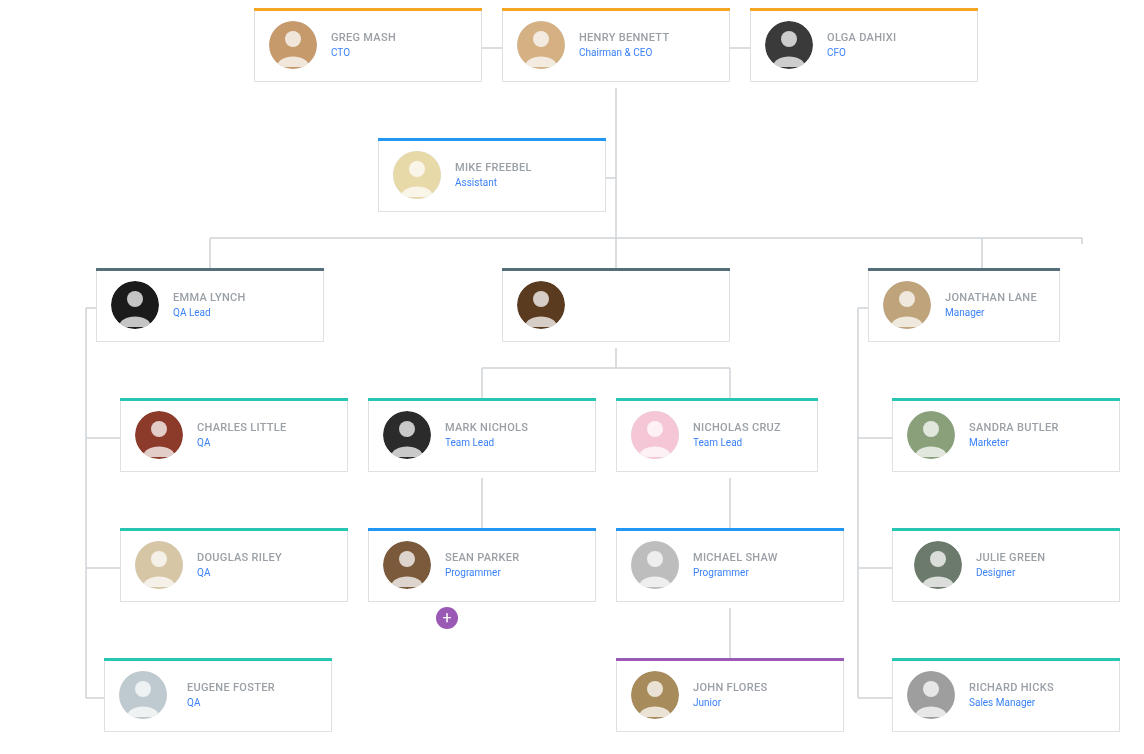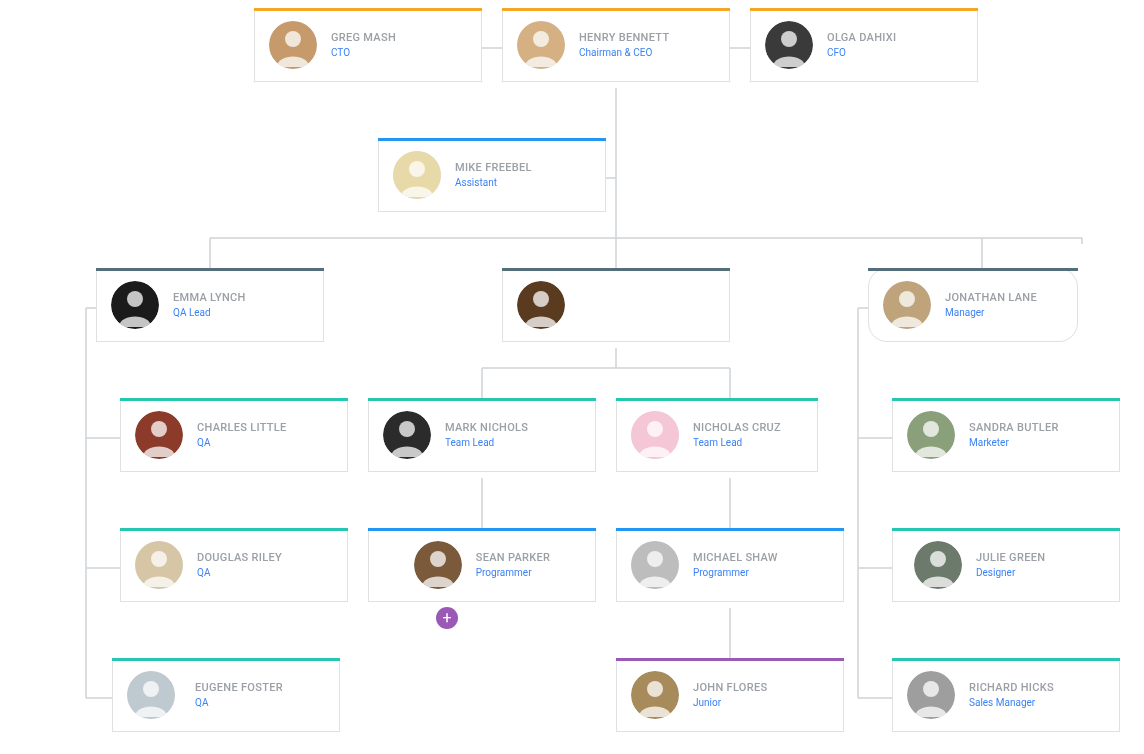--- a/index.html
+++ b/index.html
@@ -188,21 +188,21 @@
     <div class="card" style="left: 502px; top: 268px; width: 228px;">
       <div class="accent" style="background: rgb(84, 110, 122);"></div>
       <div class="avatar">
         <svg viewBox="0 0 48 48">
           <circle cx="24" cy="24" r="24" fill="#5b3b1f"></circle>
           <circle cx="24" cy="18" r="8" fill="rgba(255,255,255,0.75)"></circle>
           <path d="M8 46 C8 32 40 32 40 46 Z" fill="rgba(255,255,255,0.75)"></path>
         </svg>
       </div>
     </div>
-    <div class="card" style="left: 868px; top: 268px; width: 210px; border-radius: 19px;">
+    <div class="card" style="left: 868px; top: 268px; width: 192px;">
       <div class="accent" style="background: rgb(84, 110, 122);"></div>
       <div class="avatar">
         <svg viewBox="0 0 48 48">
           <circle cx="24" cy="24" r="24" fill="#bfa37a"></circle>
           <circle cx="24" cy="18" r="8" fill="rgba(255,255,255,0.75)"></circle>
           <path d="M8 46 C8 32 40 32 40 46 Z" fill="rgba(255,255,255,0.75)"></path>
         </svg>
       </div>
       <div class="text">
         <div class="name">JONATHAN LANE</div>
@@ -272,21 +272,21 @@
           <circle cx="24" cy="24" r="24" fill="#d6c6a6"></circle>
           <circle cx="24" cy="18" r="8" fill="rgba(255,255,255,0.75)"></circle>
           <path d="M8 46 C8 32 40 32 40 46 Z" fill="rgba(255,255,255,0.75)"></path>
         </svg>
       </div>
       <div class="text">
         <div class="name">DOUGLAS RILEY</div>
         <div class="title">QA</div>
       </div>
     </div>
-    <div class="card" style="left: 368px; top: 528px; width: 228px; justify-content: center;">
+    <div class="card" style="left: 368px; top: 528px; width: 228px;">
       <div class="accent" style="background: rgb(33, 150, 243);"></div>
       <div class="avatar">
         <svg viewBox="0 0 48 48">
           <circle cx="24" cy="24" r="24" fill="#7a5a3a"></circle>
           <circle cx="24" cy="18" r="8" fill="rgba(255,255,255,0.75)"></circle>
           <path d="M8 46 C8 32 40 32 40 46 Z" fill="rgba(255,255,255,0.75)"></path>
         </svg>
       </div>
       <div class="text">
         <div class="name">SEAN PARKER</div>
@@ -314,21 +314,21 @@
           <circle cx="24" cy="24" r="24" fill="#6b7a6b"></circle>
           <circle cx="24" cy="18" r="8" fill="rgba(255,255,255,0.75)"></circle>
           <path d="M8 46 C8 32 40 32 40 46 Z" fill="rgba(255,255,255,0.75)"></path>
         </svg>
       </div>
       <div class="text">
         <div class="name">JULIE GREEN</div>
         <div class="title">Designer</div>
       </div>
     </div>
-    <div class="card" style="left: 112px; top: 658px; width: 228px; gap: 20px;">
+    <div class="card" style="left: 104px; top: 658px; width: 228px; gap: 20px;">
       <div class="accent" style="background: rgb(38, 198, 178);"></div>
       <div class="avatar">
         <svg viewBox="0 0 48 48">
           <circle cx="24" cy="24" r="24" fill="#bfc9d0"></circle>
           <circle cx="24" cy="18" r="8" fill="rgba(255,255,255,0.75)"></circle>
           <path d="M8 46 C8 32 40 32 40 46 Z" fill="rgba(255,255,255,0.75)"></path>
         </svg>
       </div>
       <div class="text">
         <div class="name">EUGENE FOSTER</div>

